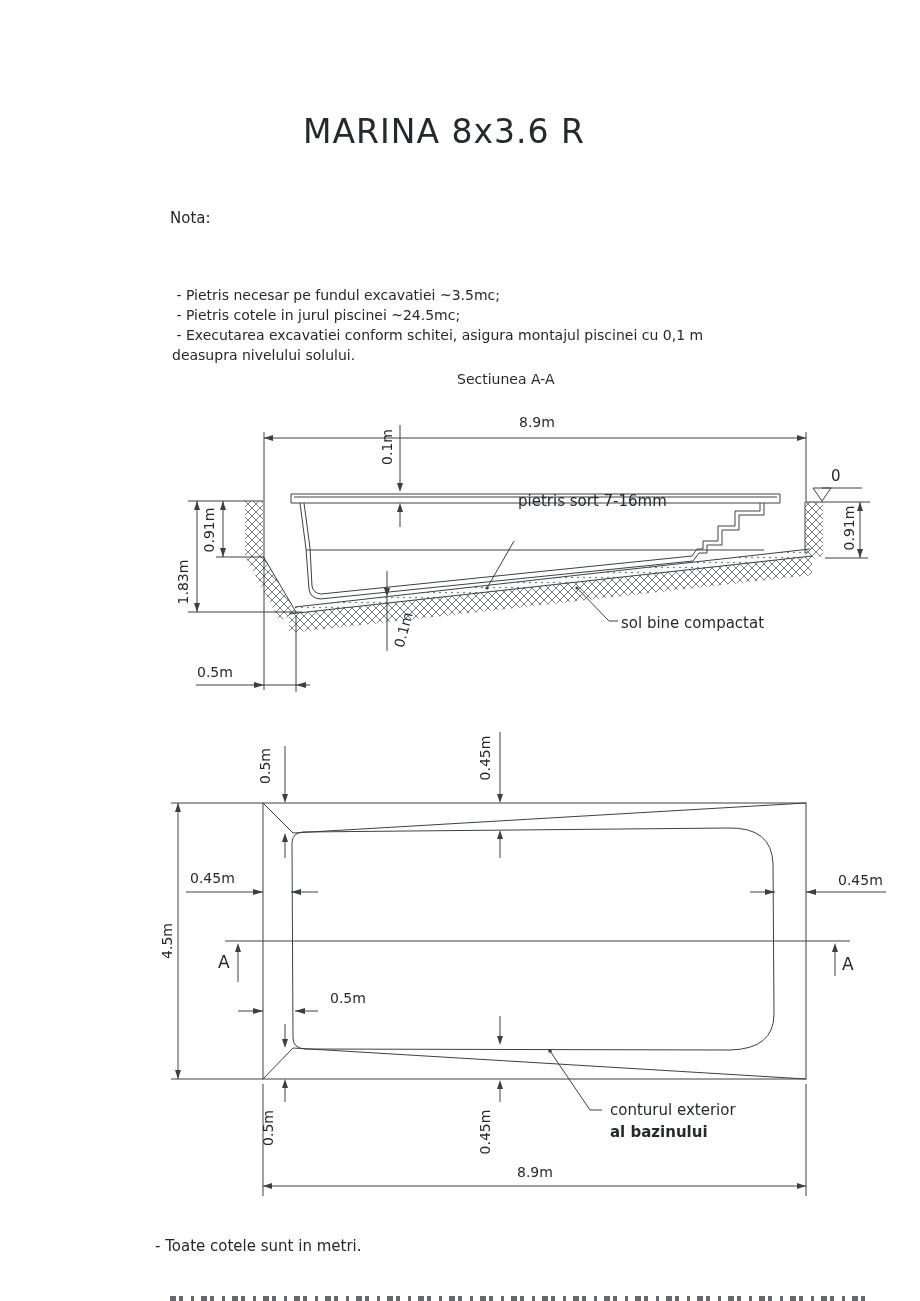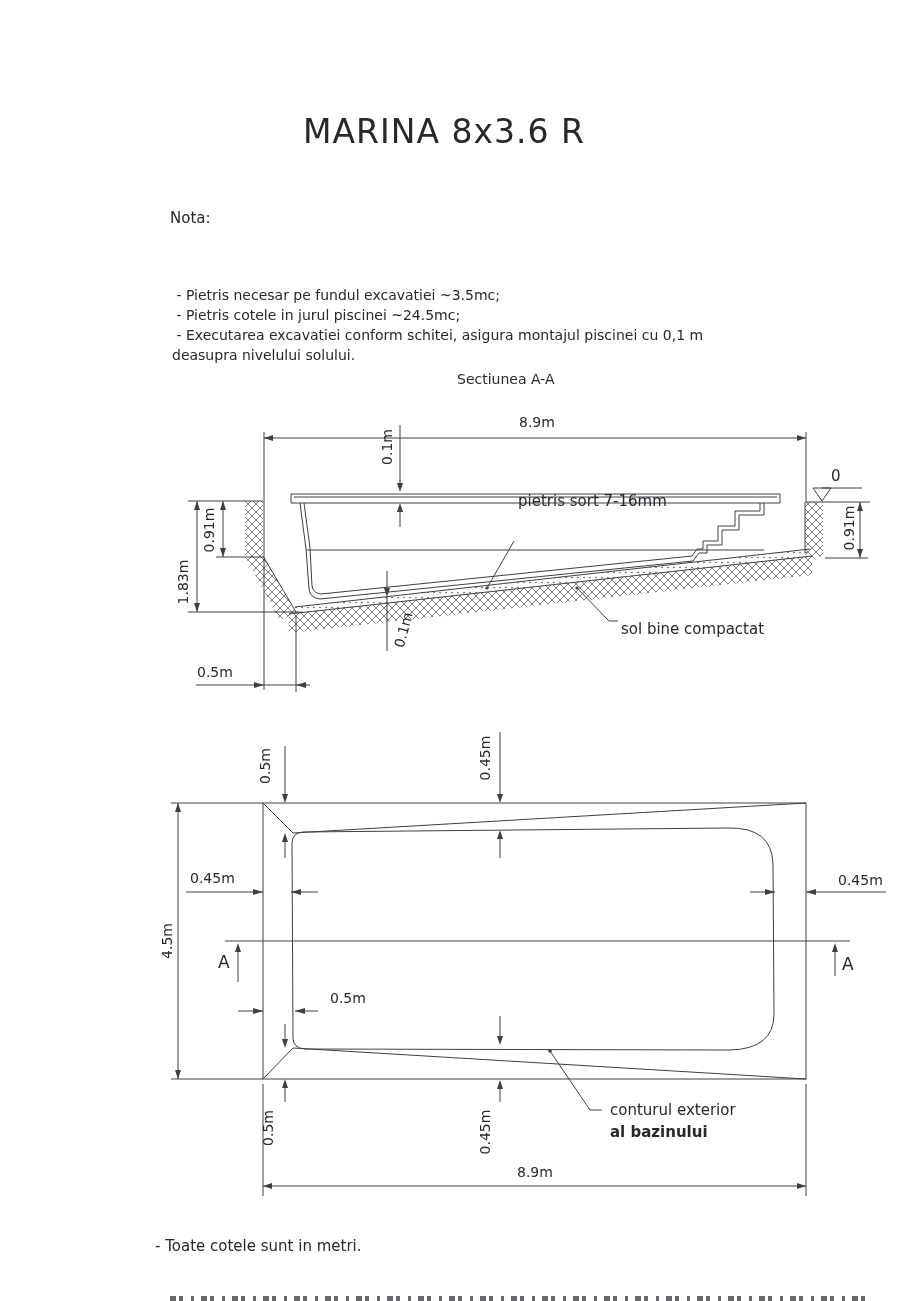--- a/index.html
+++ b/index.html
@@ -260,21 +260,21 @@
   <div class="lbl note-line" style="left:172px;top:311px;">deasupra nivelului solului.</div>
 
   <div class="lbl h16" style="left:413px;top:371px;">Sectiunea A-A</div>
   <div class="lbl" style="left:519px;top:414px;">8.9m</div>
   <div class="lbl rot" style="left:388px;top:447px;">0.1m</div>
   <div class="lbl rot" style="left:210px;top:530px;">0.91m</div>
   <div class="lbl rot" style="left:184px;top:582px;">1.83m</div>
   <div class="lbl rot" style="left:850px;top:528px;">0.91m</div>
   <div class="lbl h15" style="left:831px;top:467px;">0</div>
   <div class="lbl h15" style="left:518px;top:492px;">pietris sort 7-16mm</div>
-  <div class="lbl h15" style="left:621px;top:614px;margin-top:6px;">sol bine compactat</div>
+  <div class="lbl h15" style="left:621px;top:614px;">sol bine compactat</div>
   <div class="lbl rot75" style="left:404px;top:630px;">0.1m</div>
   <div class="lbl" style="left:197px;top:664px;">0.5m</div>
 
   <div class="lbl rot" style="left:266px;top:766px;">0.5m</div>
   <div class="lbl rot" style="left:486px;top:758px;">0.45m</div>
   <div class="lbl" style="left:190px;top:870px;">0.45m</div>
   <div class="lbl rot" style="left:168px;top:941px;">4.5m</div>
   <div class="lbl h17" style="left:218px;top:952px;">A</div>
   <div class="lbl h17" style="left:842px;top:954px;">A</div>
   <div class="lbl" style="left:330px;top:990px;">0.5m</div>

